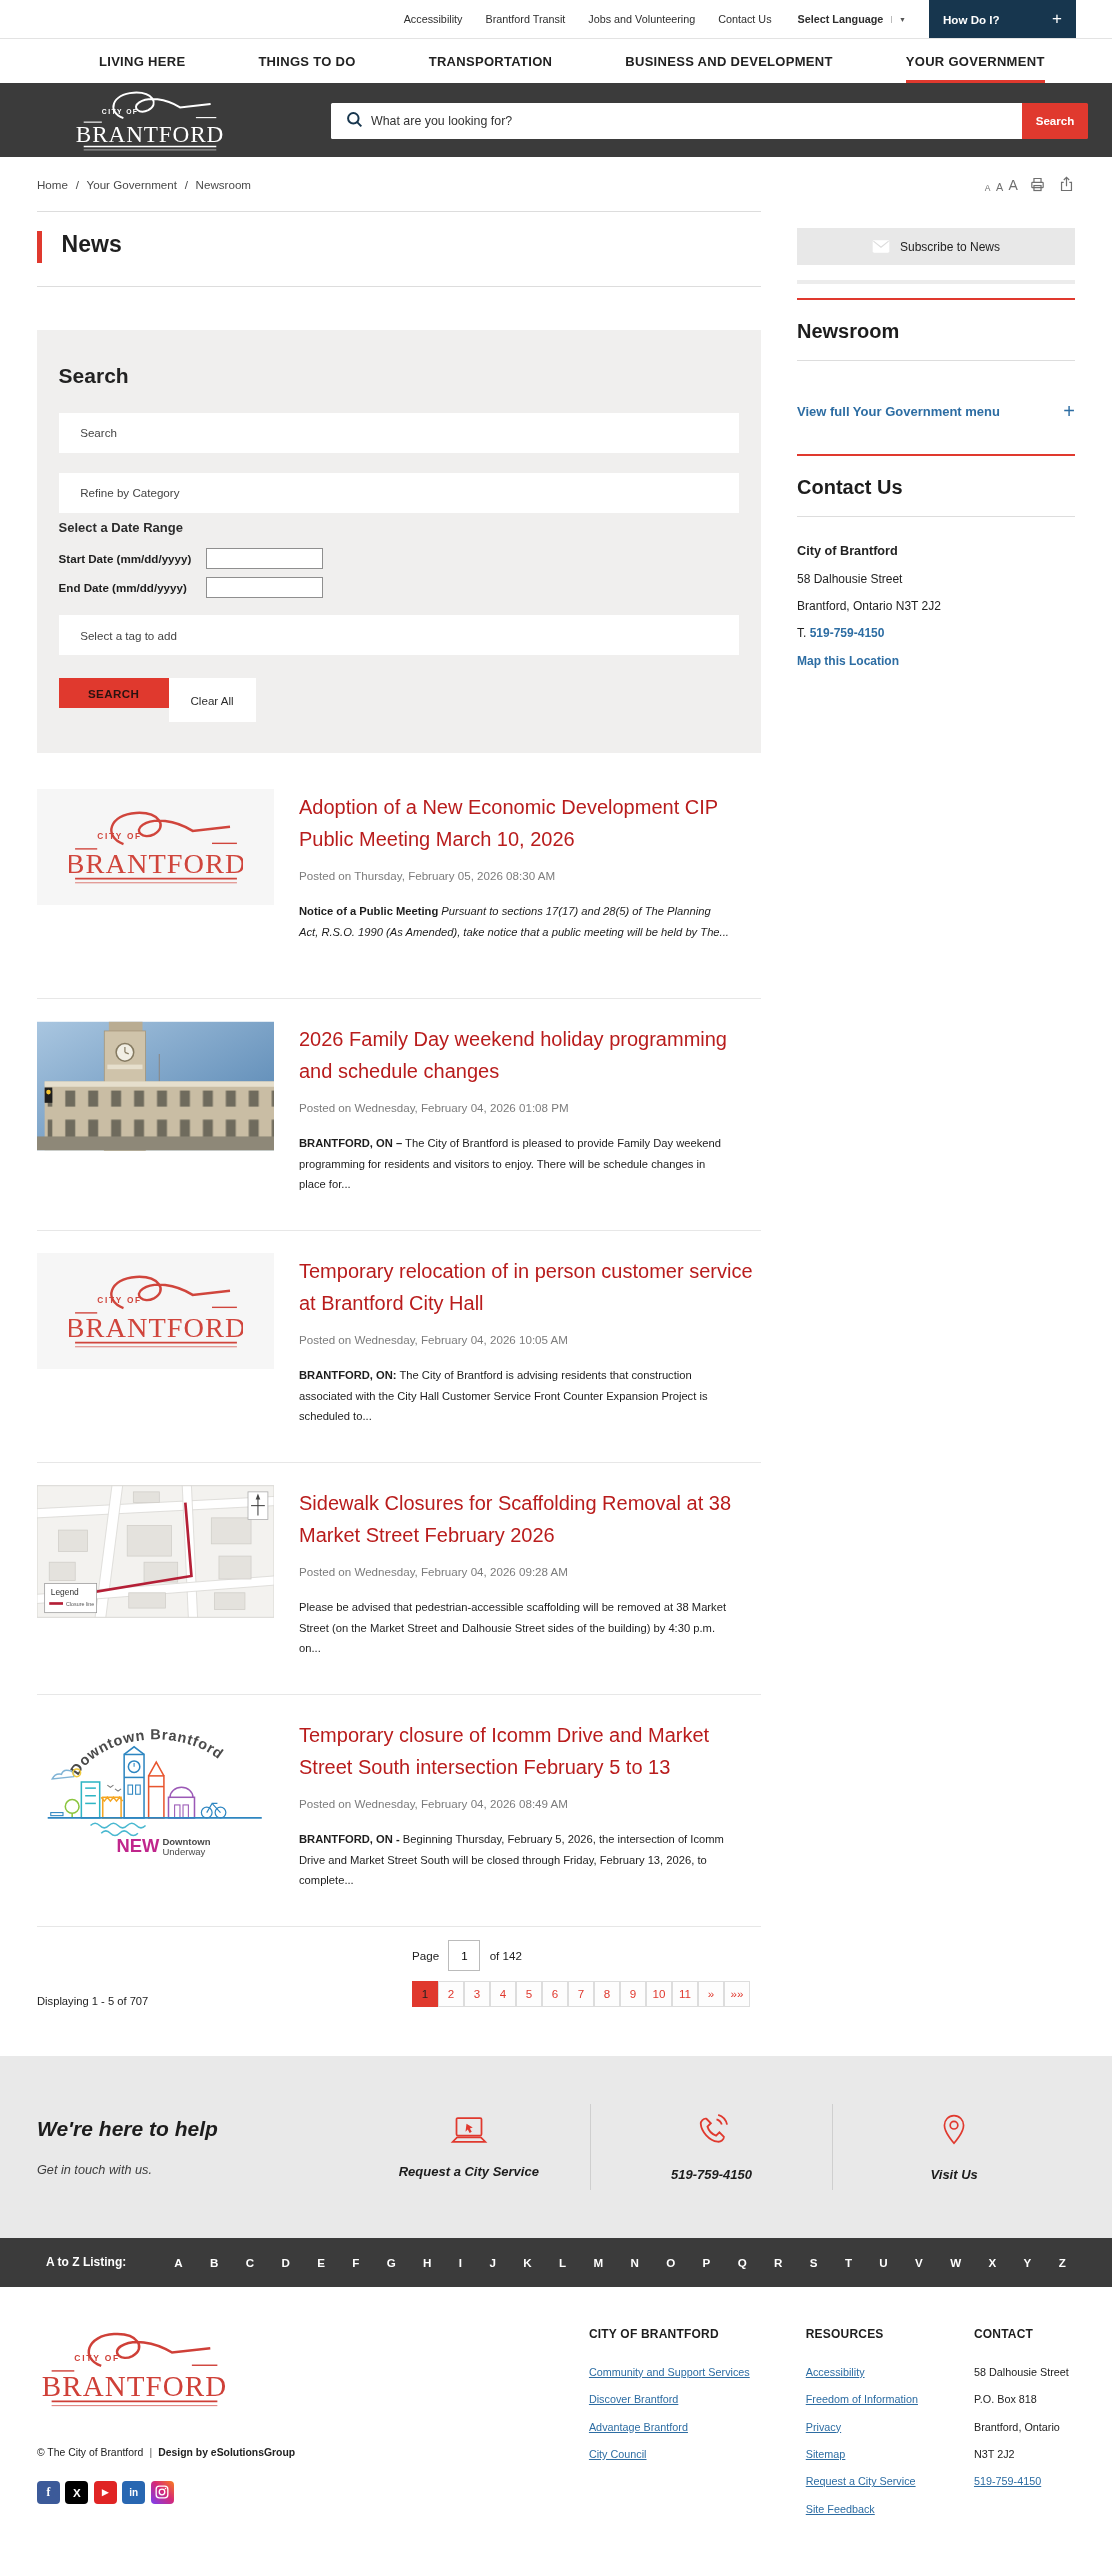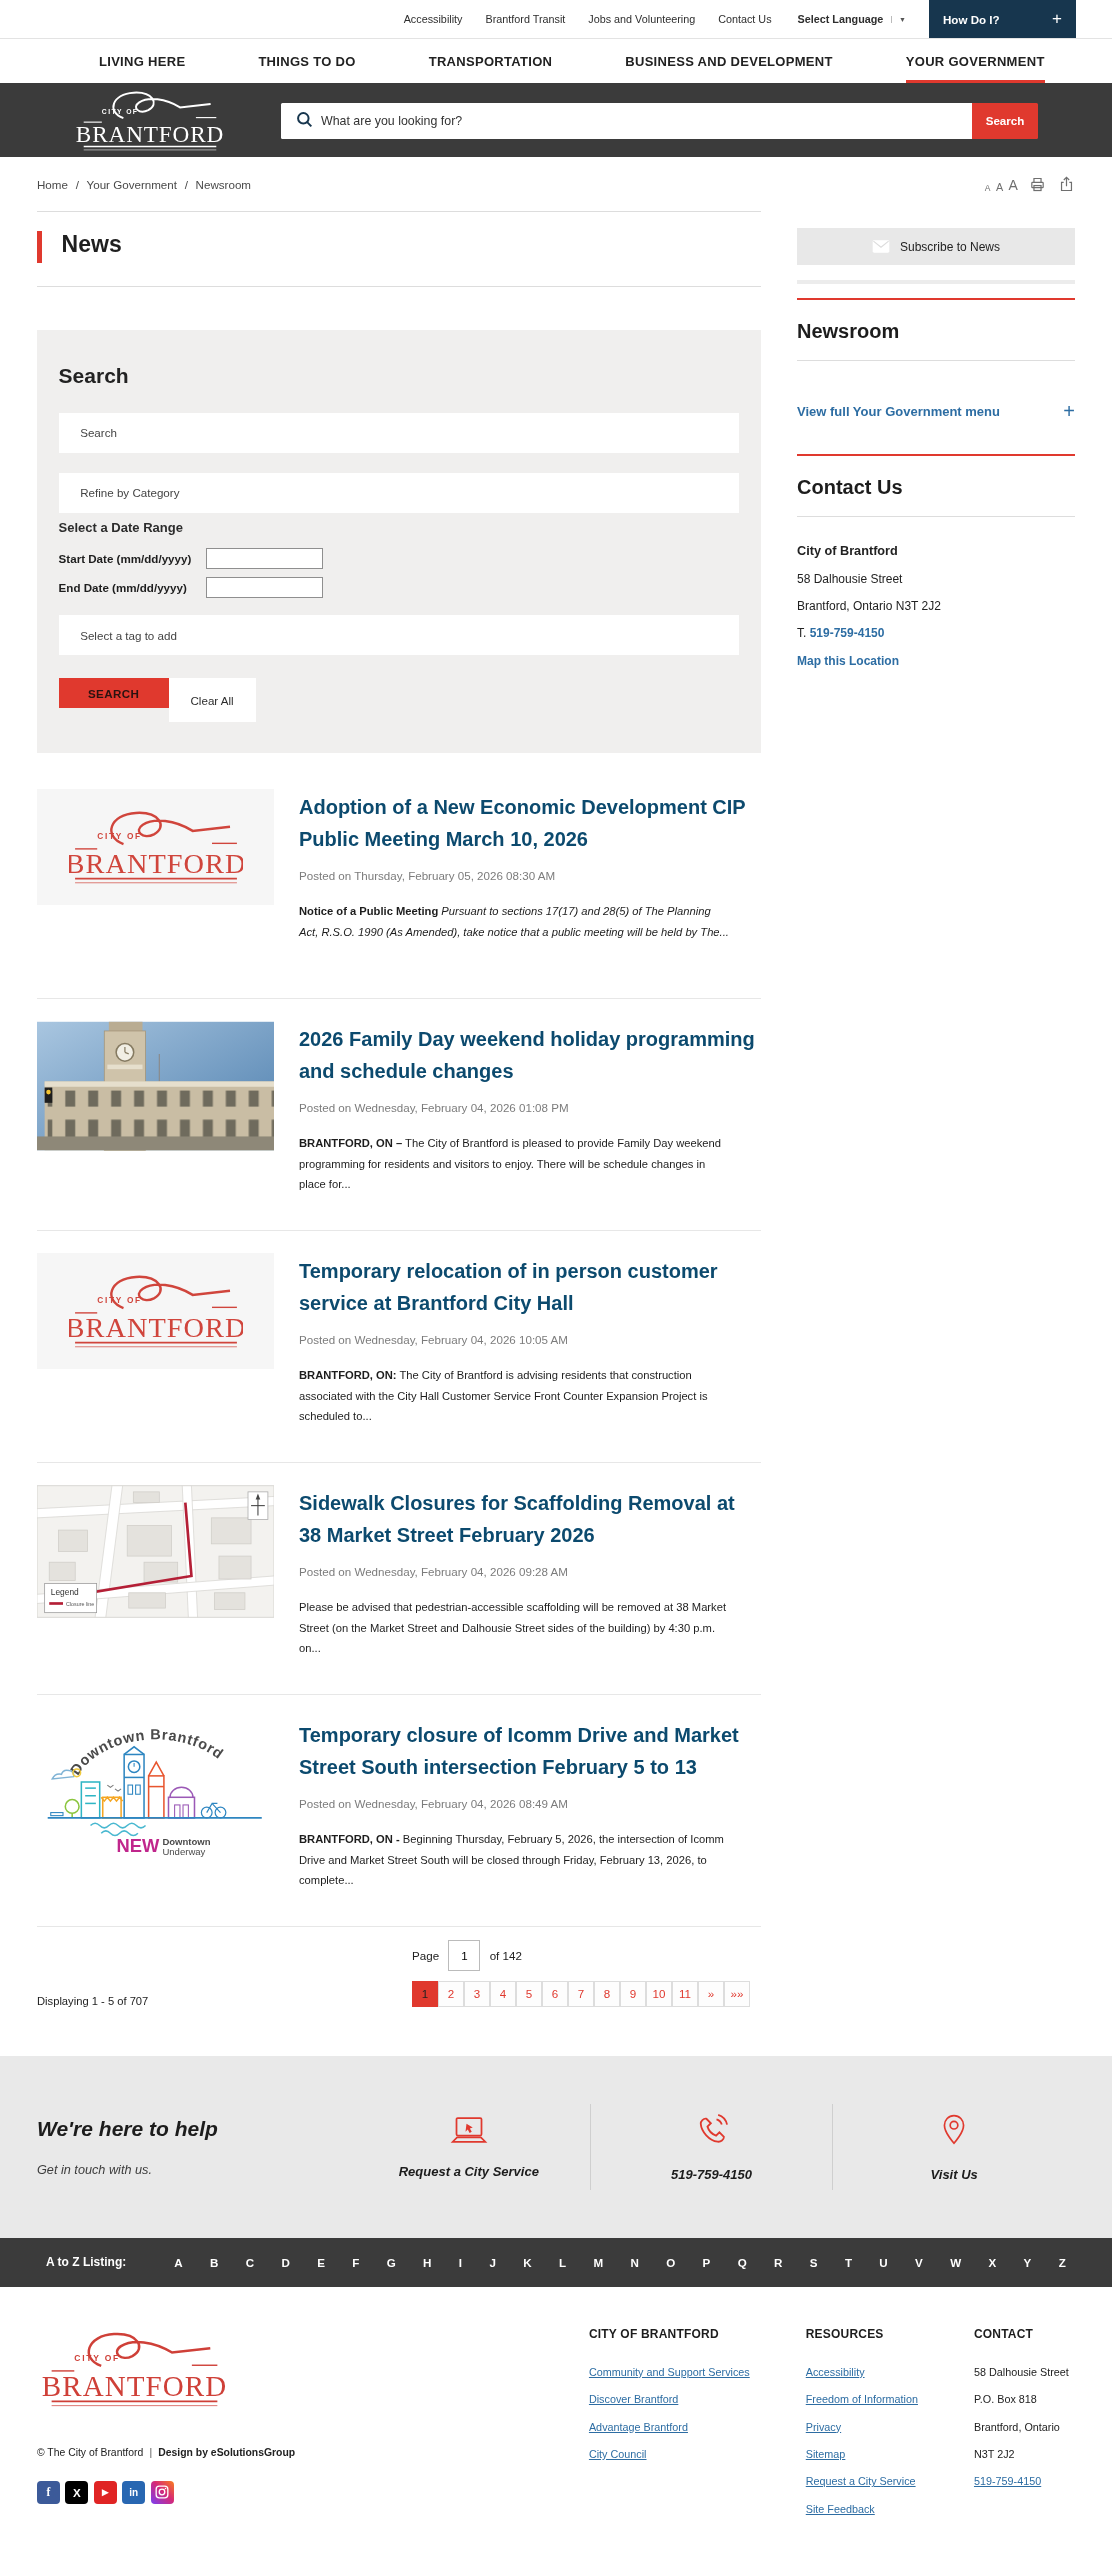--- a/index.html
+++ b/index.html
@@ -63,21 +63,21 @@
   
   .siteheader {
     height: 73px;
     background: #3b3b3b;
     display: flex; align-items: center;
     padding: 0 37px;
   }
   .sitelogo { color: #fff; width: 226px; flex: 0 0 auto; }
   .sitelogo svg { display: block; }
   .searchwrap {
-    margin-left: 18px;
+    margin-left: 68px;
     display: flex; align-items: stretch;
     height: 36px; flex: 0 0 auto; width: 757px;
     position: relative;
   }
   .searchwrap .magicon {
     position: absolute; left: 14px; top: 7.7px; pointer-events: none;
   }
   .searchwrap input {
     flex: 1; border: none; border-radius: 1.5px 0 0 1.5px;
     padding: 0 12.4px 0 40px;
@@ -166,21 +166,21 @@
     min-height: 232px;
   }
   .thumb { flex: 0 0 237px; display: block; }
   .thumb svg { display: block; }
   .thumb .logobox {
     width: 237px; height: 116px; background: #f6f6f6;
     display: flex; align-items: center; justify-content: center;
   }
   .nbody { flex: 1; padding-top: 1.5px; }
   .ntitle {
-    font-size: 20px; line-height: 1.62; color: #0c4a6e; font-weight: 700;
+    font-size: 20px; line-height: 1.62; color: #b91c1c; font-weight: 400;
     display: inline-block;
   }
   .posted { font-size: 11.6px; color: #7c7c7c; margin: 14px 0 18.5px 0; }
   .excerpt { font-size: 11.2px; line-height: 1.85; color: #1d1d1d; max-width: 433px; }
   .excerpt .lead { font-weight: bold; }
   .newsitem.italic-rest .excerpt .rest { font-style: italic; margin-top: 19px; }
 
   
   .pagination {
     padding-top: 13px;

